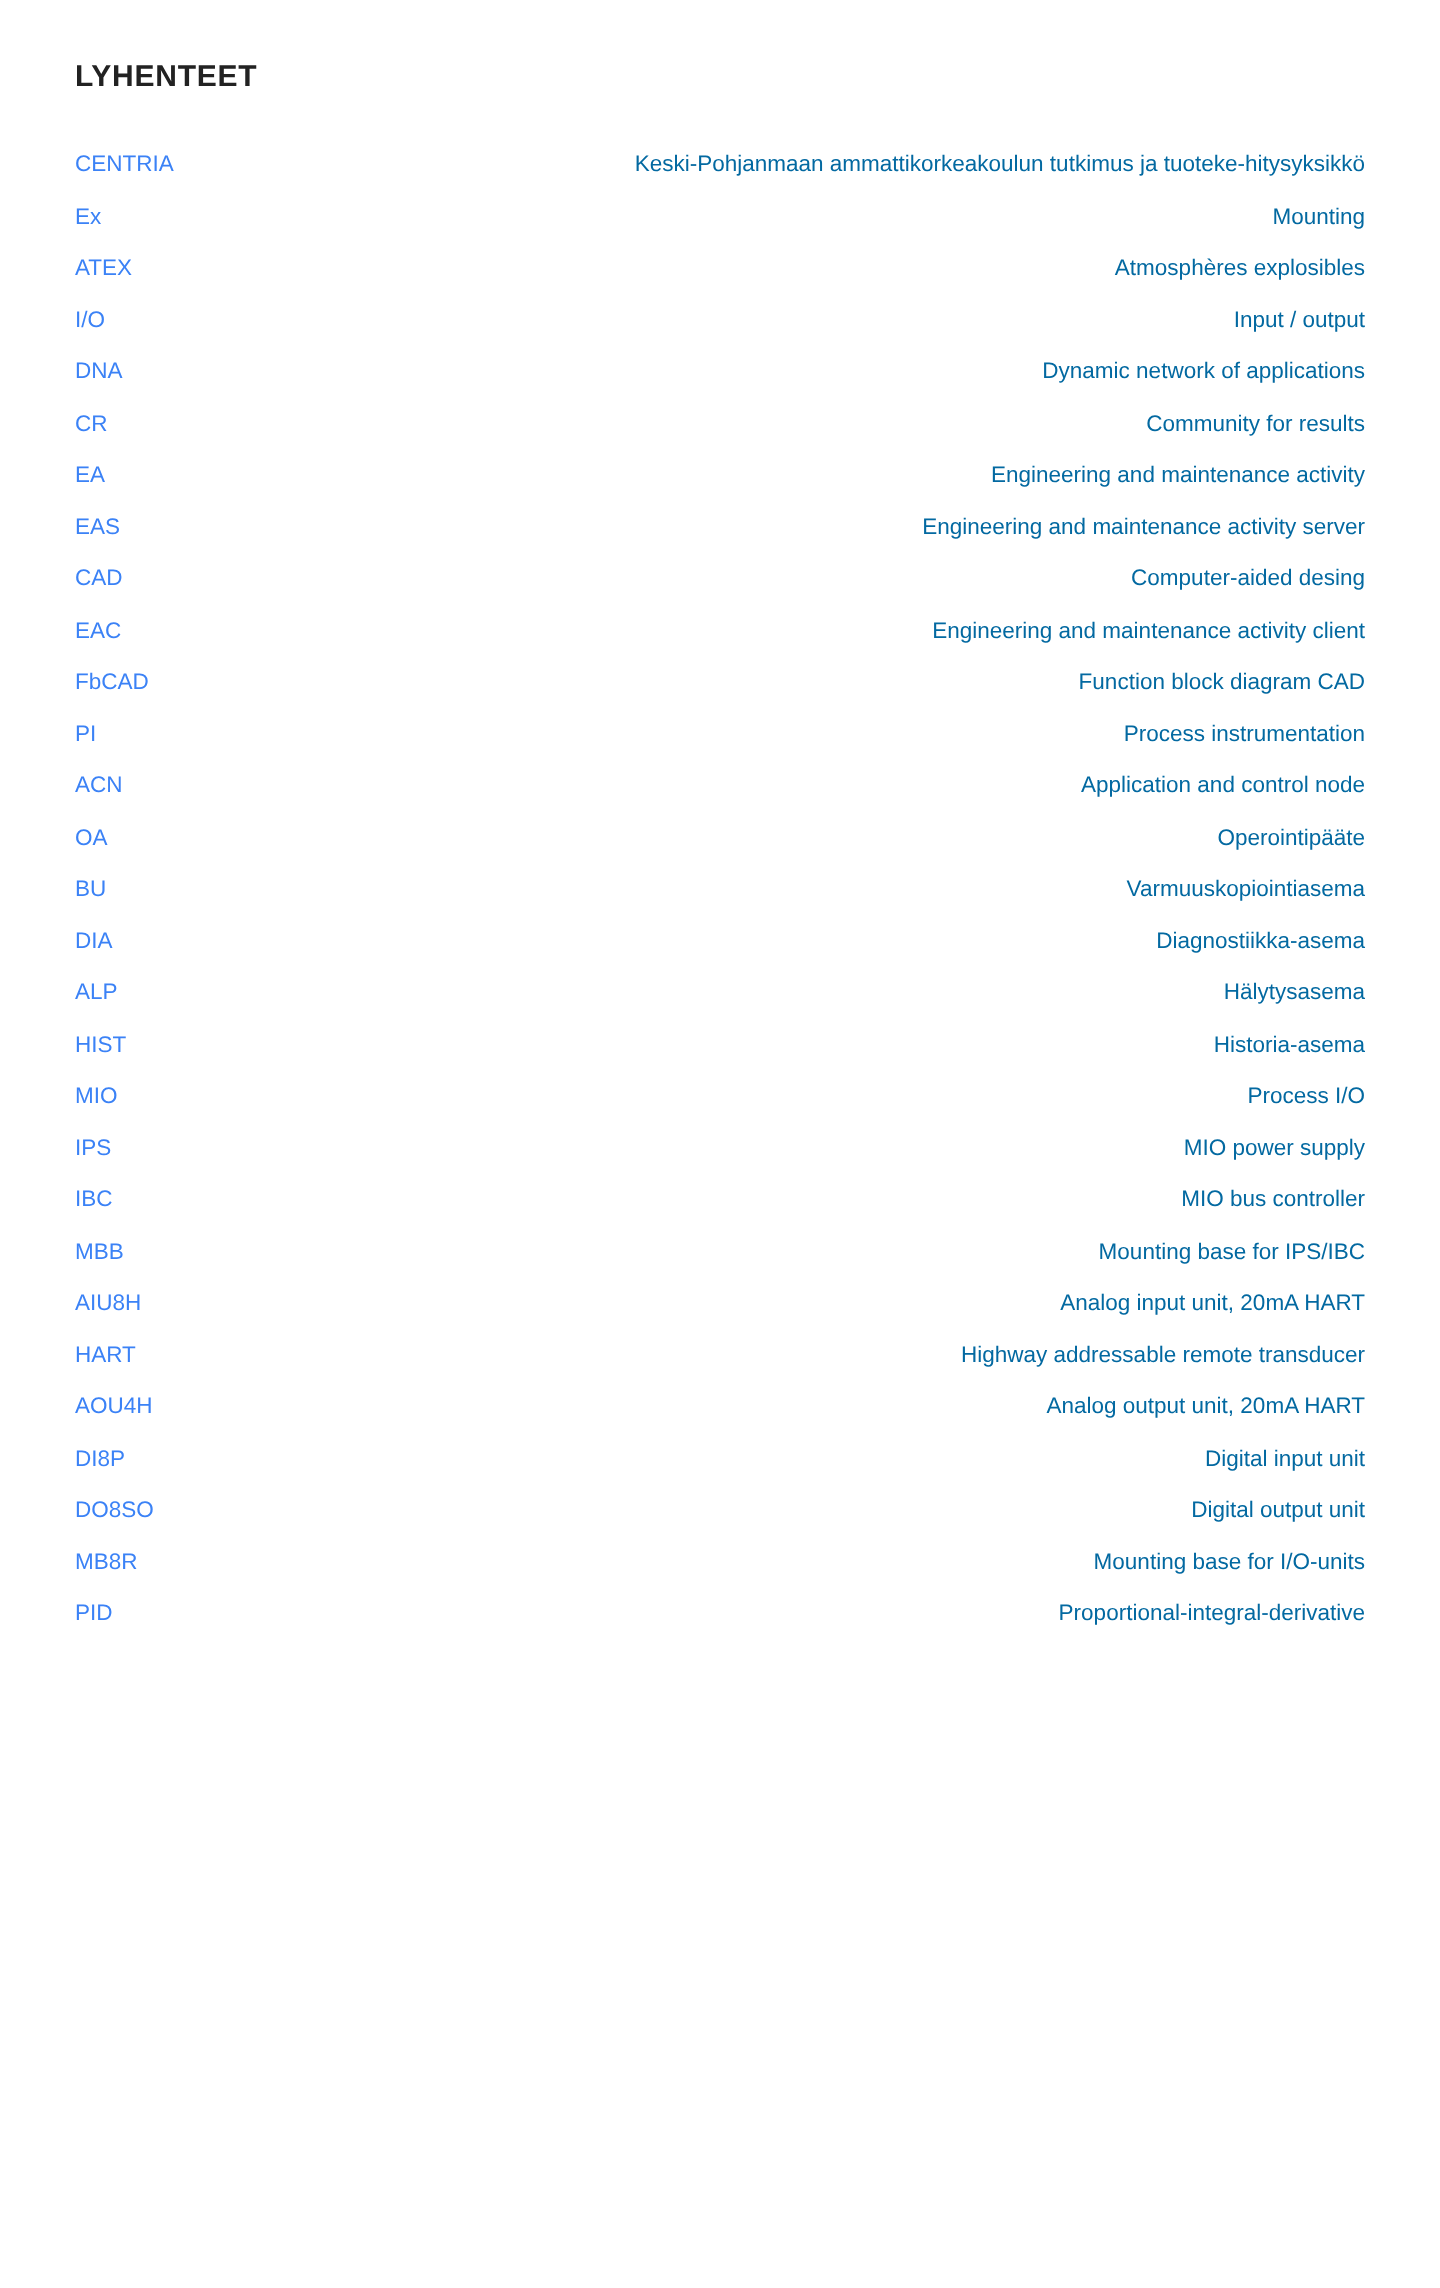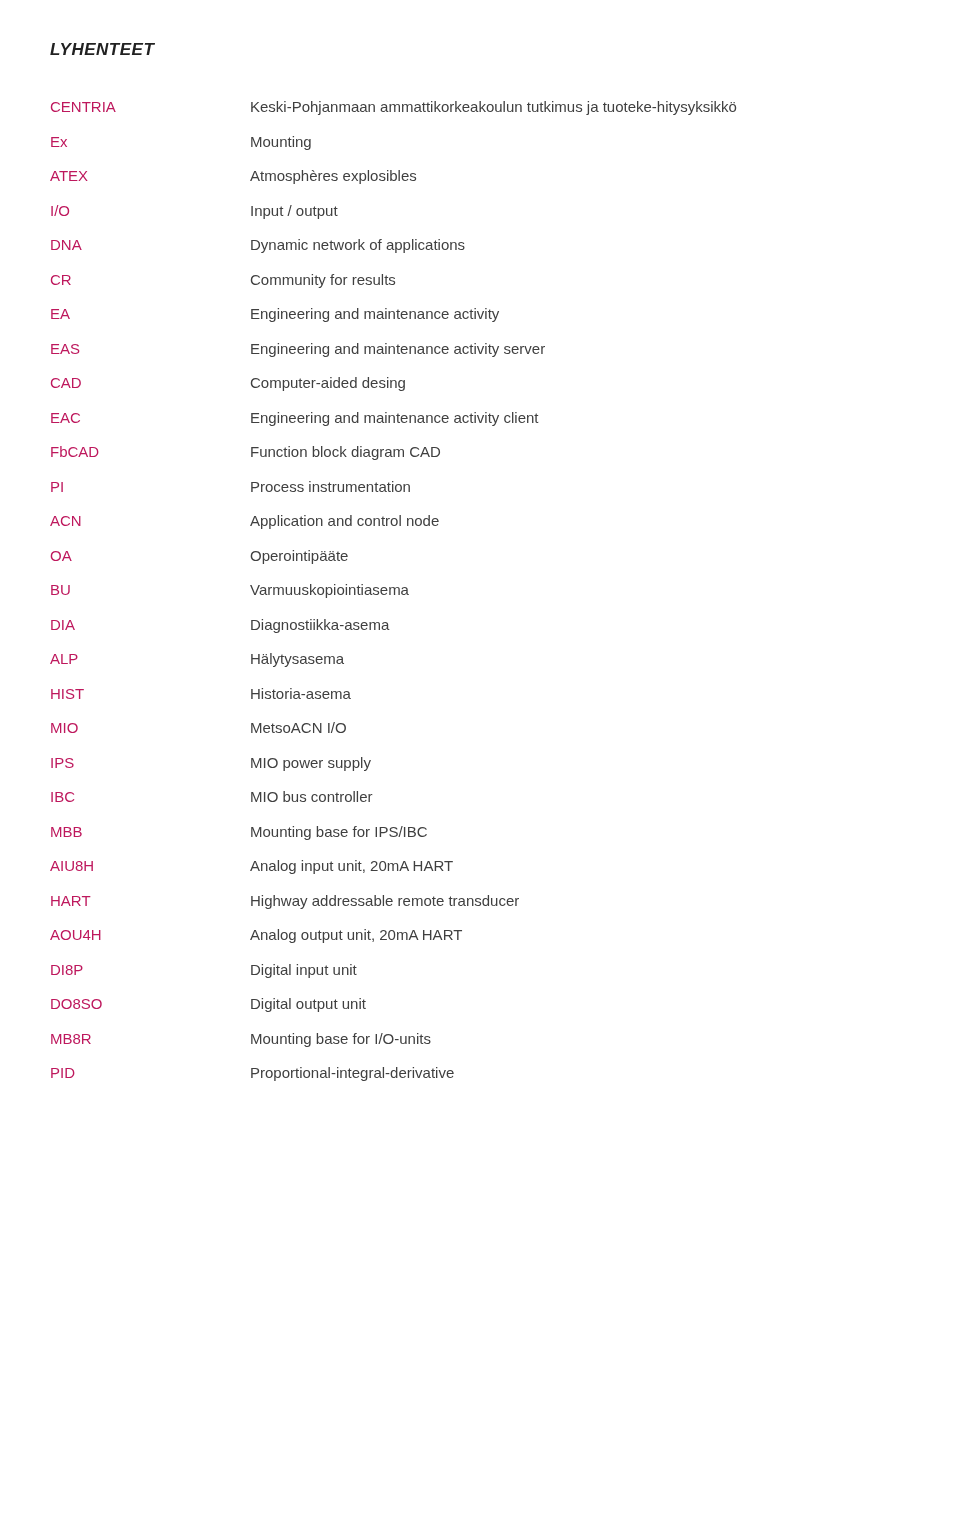--- a/index.html
+++ b/index.html
@@ -10,43 +10,43 @@
     body {
       font-family: Arial, sans-serif;
       font-size: 15px;
       color: #222;
       background: #fff;
       width: 960px;
       min-height: 1525px;
       padding: 40px 50px;
     }
     h1 {
-      font-size: 17px;
+      font-size: 20px;
       font-weight: bold;
       margin-bottom: 30px;
       letter-spacing: 0.5px;
-      font-style: italic;
     }
     .abbr-table {
       width: 100%;
       border-collapse: collapse;
     }
     .abbr-table tr td {
       padding: 6px 0;
       vertical-align: top;
       line-height: 1.5;
     }
     .abbr-table tr td:first-child {
       font-weight: normal;
       width: 200px;
       min-width: 160px;
-      color: #be185d;
+      color: #3b82f6;
     }
     .abbr-table tr td:last-child {
-      color: #404040;
+      color: #0369a1;
+      text-align: right;
     }
   </style>
 </head>
 <body>
 
 <h1>LYHENTEET</h1>
 
 <table class="abbr-table">
   <tbody id="table-body">
       <tr>
@@ -116,21 +116,21 @@
       <tr>
         <td>ALP</td>
         <td>Hälytysasema</td>
       </tr>
       <tr>
         <td>HIST</td>
         <td>Historia-asema</td>
       </tr>
       <tr>
         <td>MIO</td>
-        <td>MetsoACN I/O</td>
+        <td>Process I/O</td>
       </tr>
       <tr>
         <td>IPS</td>
         <td>MIO power supply</td>
       </tr>
       <tr>
         <td>IBC</td>
         <td>MIO bus controller</td>
       </tr>
       <tr>

